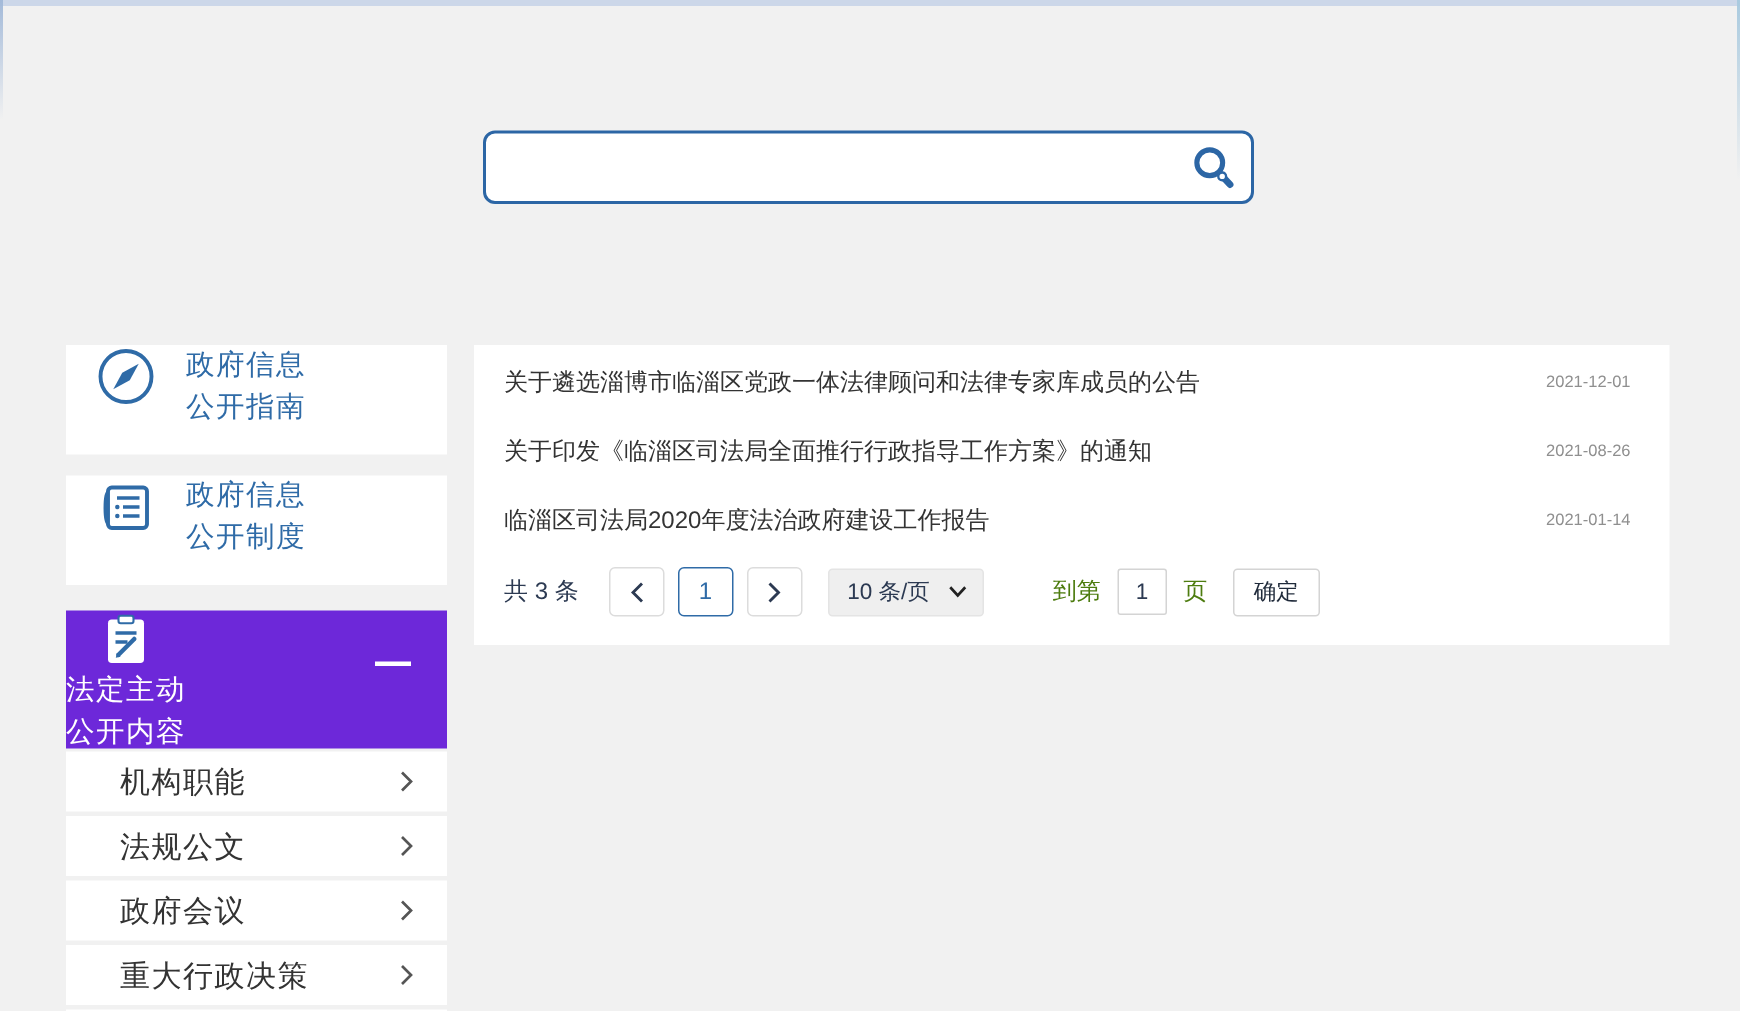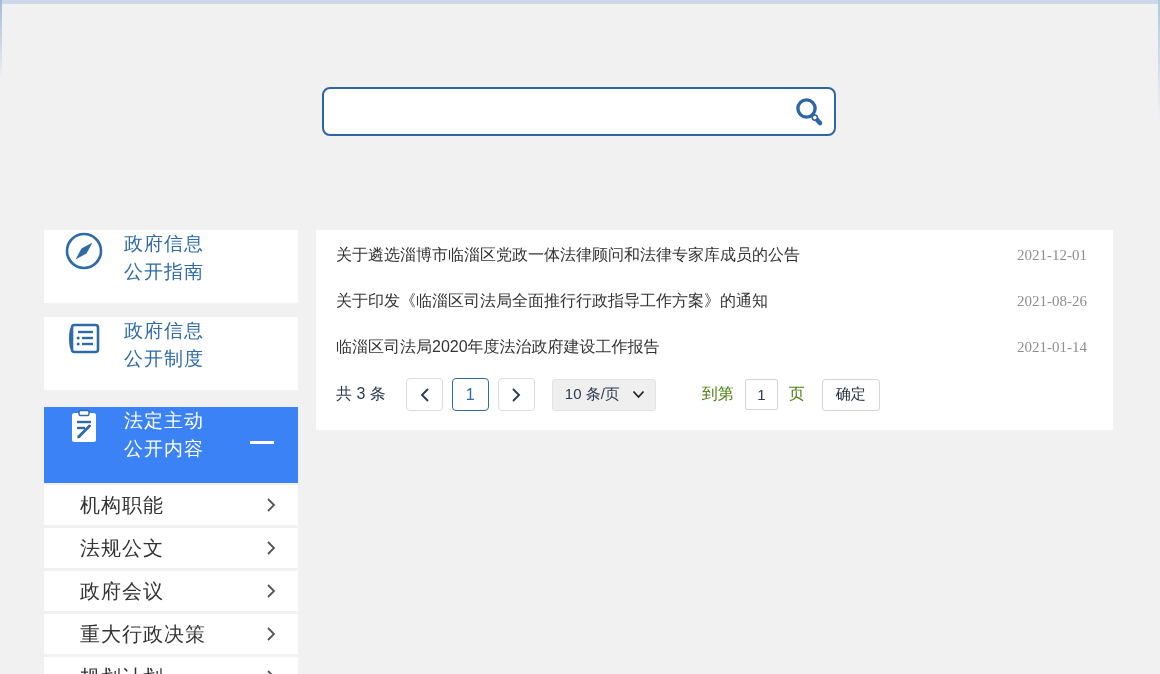--- a/index.html
+++ b/index.html
@@ -36,22 +36,23 @@
   
   .sidebar { position:absolute; left:44px; top:230px; width:254px; }
   .nav-card {
     width:254px; height:73px; background:#fff;
     display:flex; align-items:flex-start; cursor:pointer;
   }
   .nav-card .icon-box { width:80px; display:flex; justify-content:center; align-items:center; }
   .nav-label { font-size:19px; line-height:28px; color:#2f6ba7; letter-spacing:1px; }
   .nav-card.card-2 { margin-top:14px; }
   .nav-card.active {
-    margin-top:17px; height:76px; background:#3b82f6;
+    margin-top:17px; height:92px; background:#6d28d9;
     position:relative;
+    flex-direction:column;
   }
   .nav-card.active .nav-label { color:#fff; }
   .minus-dash { position:absolute; right:24px; top:34px; width:24px; height:3px; background:#fff; }
 
   .submenu { margin-top:2px; }
   .sub-item {
     width:254px; height:40px; background:#fff; margin-bottom:3px;
     display:flex; align-items:center; justify-content:space-between;
     padding:0 22px 0 36px; cursor:pointer;
   }
@@ -60,21 +61,21 @@
   
   .main-panel {
     position:absolute; left:316px; top:230px; width:797px; height:200px;
     background:#fff; padding-top:2px;
   }
   .list-row {
     height:46px; display:flex; align-items:center; justify-content:space-between;
     padding:0 26px 0 20px;
   }
   .list-title { font-size:16px; color:#333; cursor:pointer; white-space:nowrap; overflow:hidden; }
-  .list-date { font-size:15px; color:#8f8f8f; font-family:Liberation Serif, serif; white-space:nowrap; margin-left:32px; }
+  .list-date { font-size:11px; color:#8f8f8f; font-family:Liberation Sans, sans-serif; white-space:nowrap; margin-left:32px; }
 
   
   .pagination {
     display:flex; align-items:center; padding-left:20px; margin-top:8px;
   }
   .pg-total { font-size:16px; color:#2c3a52; margin-right:20px; white-space:nowrap; }
   .pg-btn {
     width:37px; height:33px; background:#fff; border:1px solid #dcdcdc; border-radius:4px;
     display:flex; align-items:center; justify-content:center; cursor:pointer; margin-right:9px;
   }

